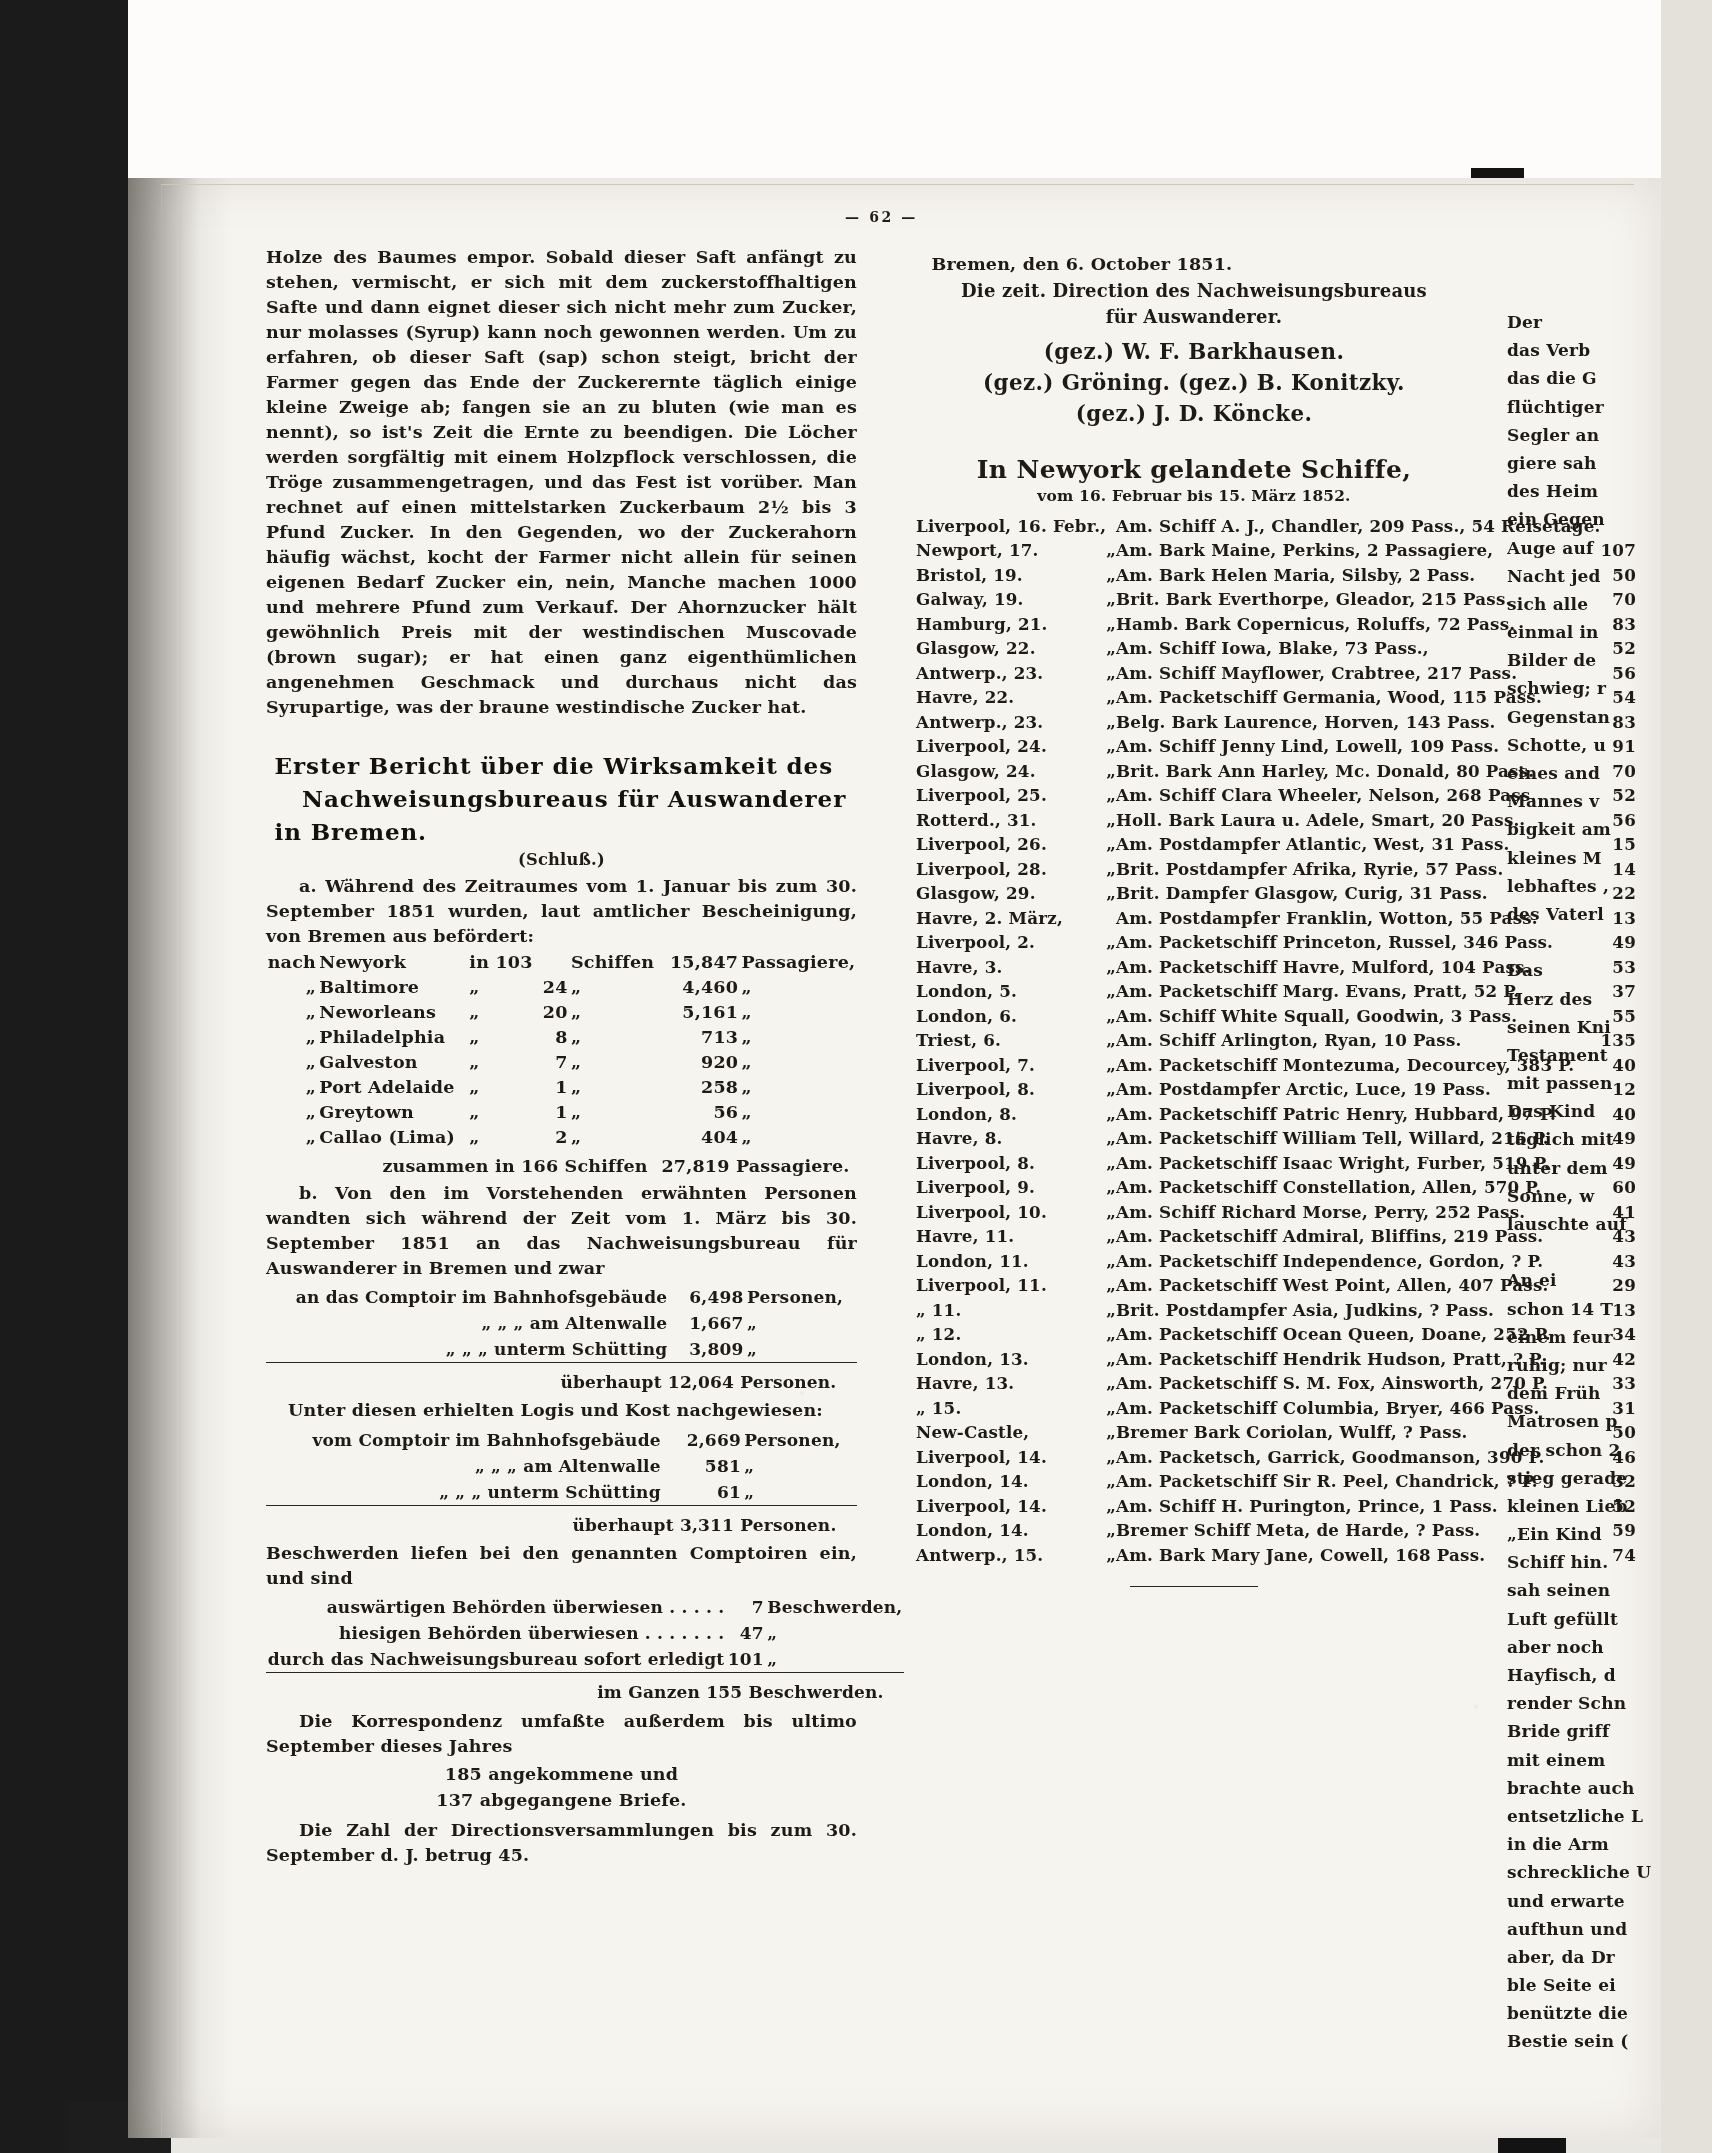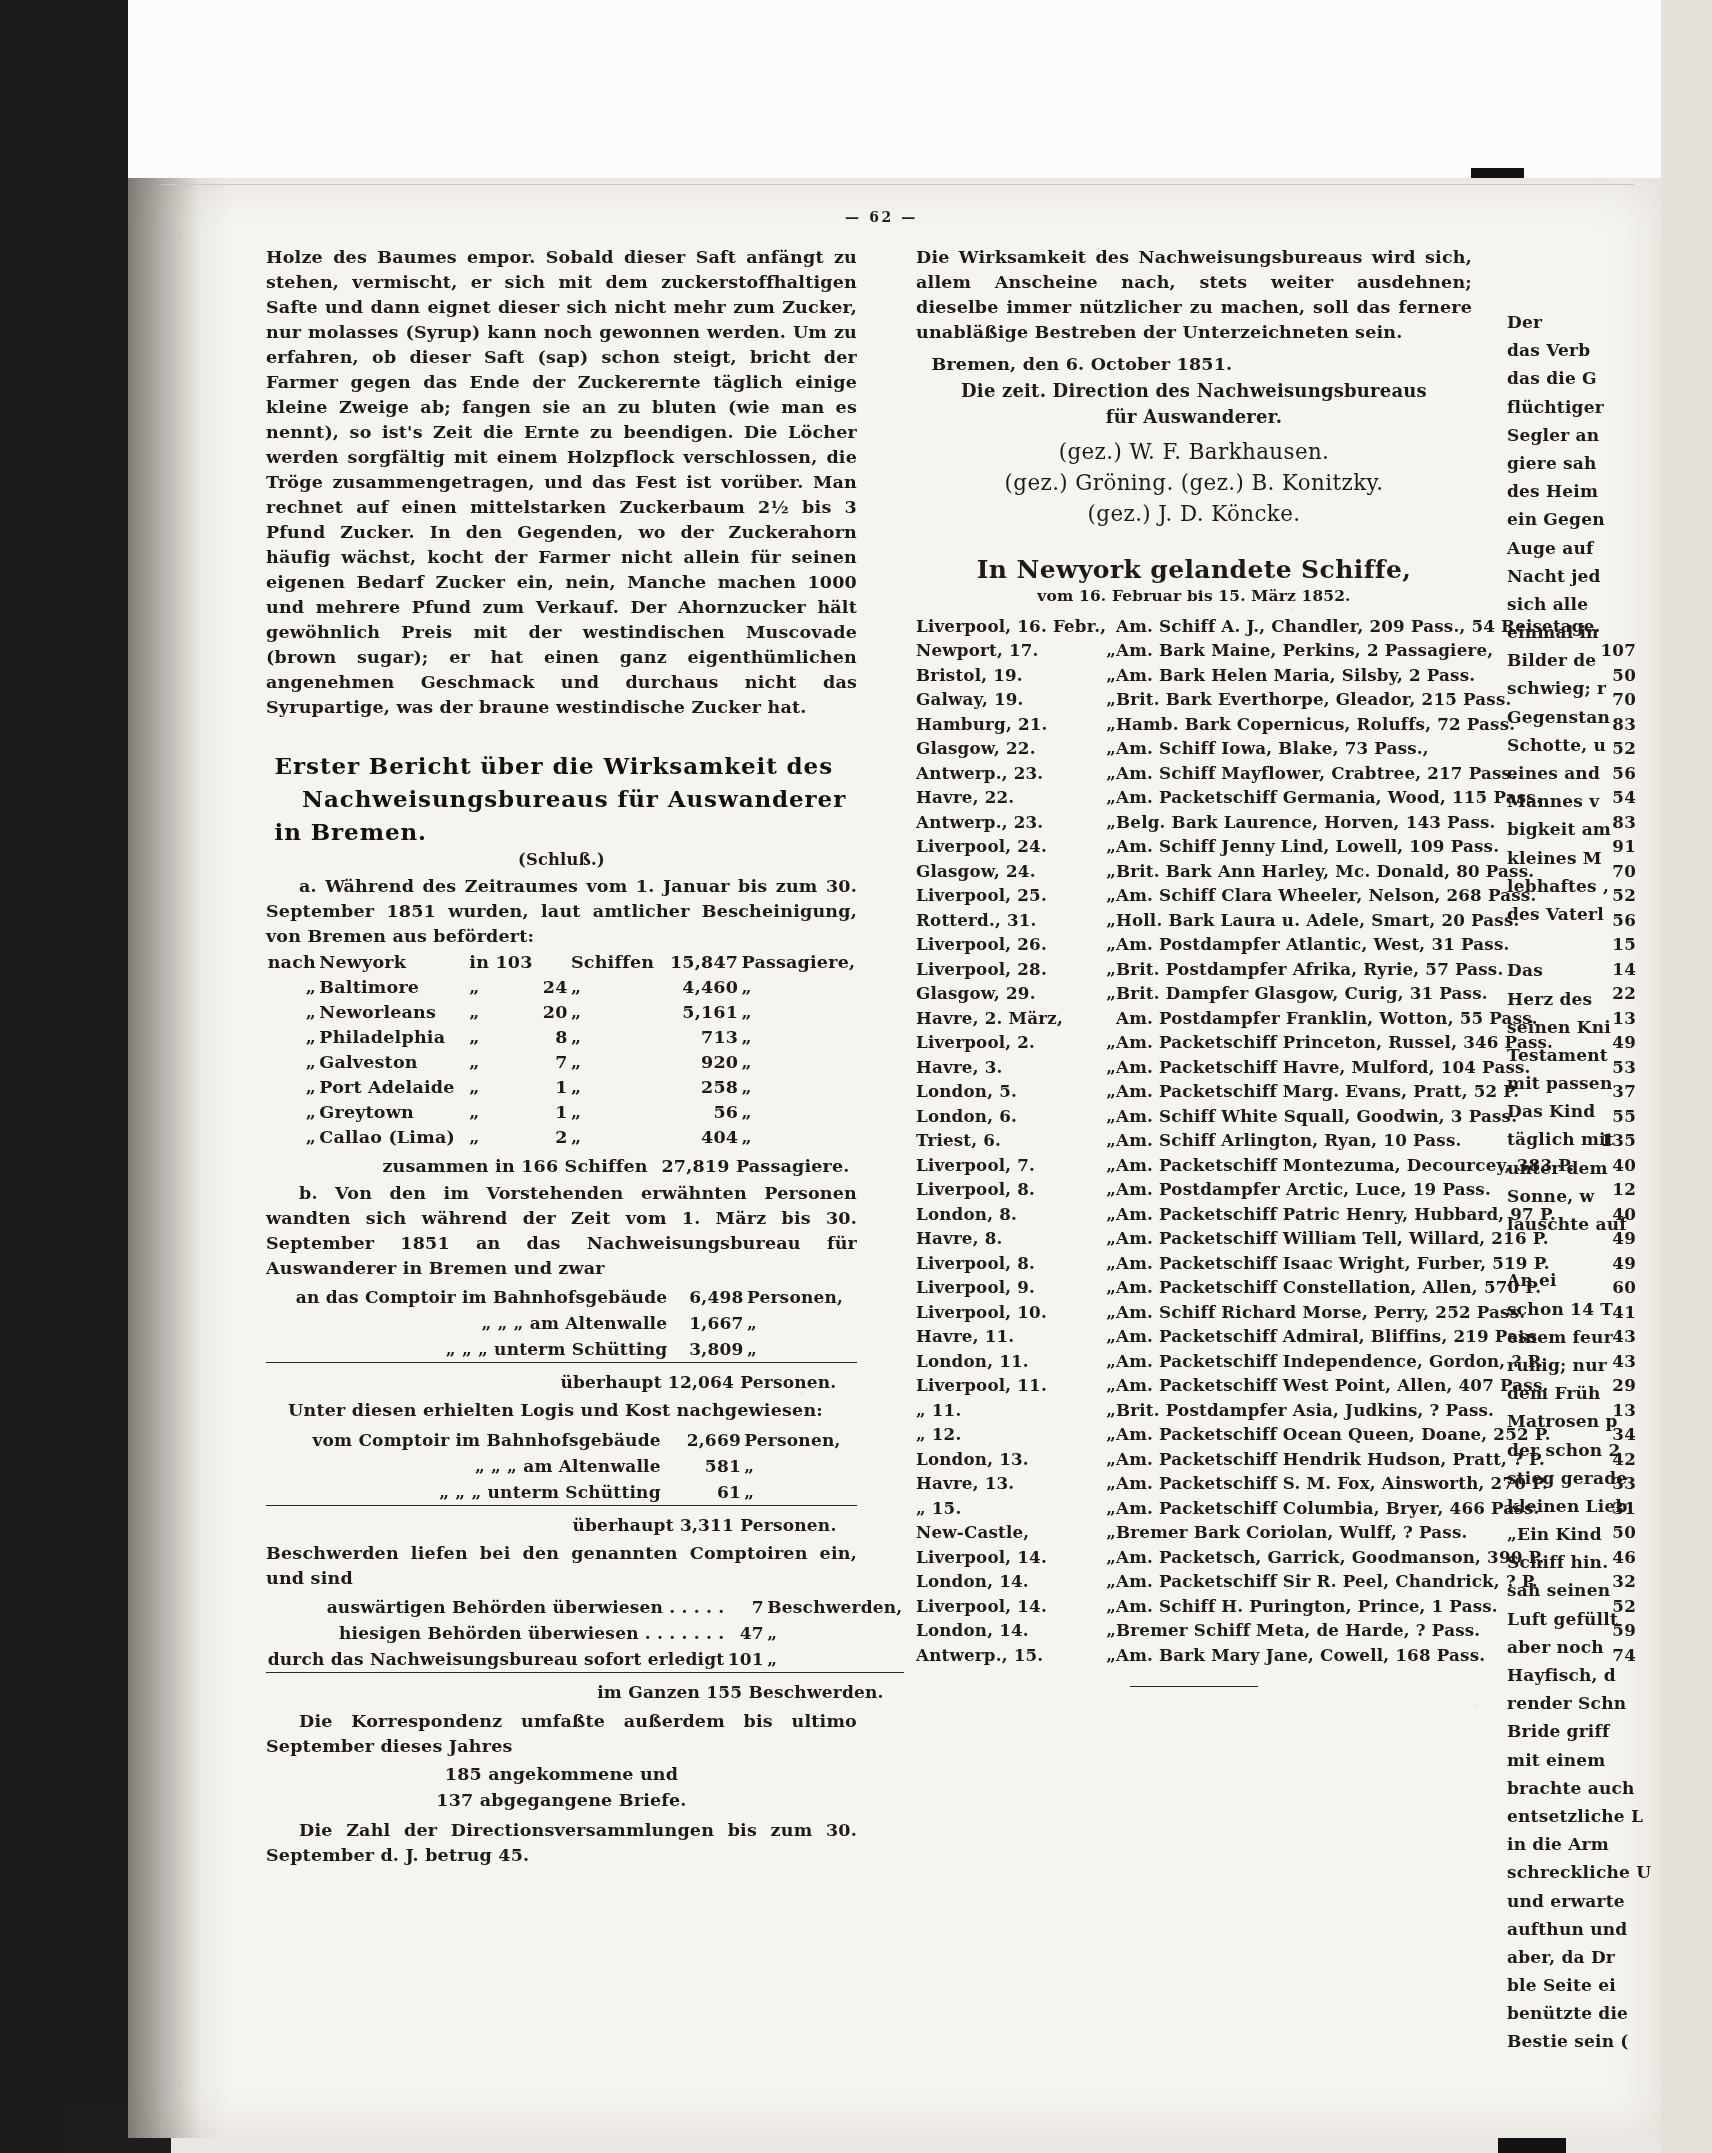--- a/index.html
+++ b/index.html
@@ -174,21 +174,21 @@
 
   .sig-center {
     text-align: center;
     font-size: 18px;
     font-weight: 600;
     line-height: 26px;
   }
   .sig-name {
     text-align: center;
     font-size: 21.4px;
-    font-weight: 400;
+    font-weight: 700;
     letter-spacing: 0.4px;
     line-height: 31px;
   }
 
   .ships-title {
     text-align: center;
     font-size: 25px;
     font-weight: 700;
     letter-spacing: 0.4px;
     margin-top: 26px;
@@ -459,21 +459,20 @@
   <p class="indent">Die Korrespondenz umfaßte außerdem bis ultimo September dieses Jahres</p>
 
   <div class="center" style="font-size:17.5px;font-weight:600;line-height:26px;">185 angekommene und</div>
   <div class="center" style="font-size:17.5px;font-weight:600;line-height:26px;">137 abgegangene Briefe.</div>
 
   <p class="indent" style="margin-top:5.1px;">Die Zahl der Directionsversammlungen bis zum 30. September d. J. betrug 45.</p>
 </div>
 
 <div class="col fraktur" id="col-mid">
 
-  <p>Die Wirksamkeit des Nachweisungsbureaus wird sich, allem Anscheine nach, stets weiter ausdehnen; dieselbe immer nützlicher zu machen, soll das fernere unabläßige Bestreben der Unterzeichneten sein.</p>
 
   <p style="margin-top:6.8px;text-align:left;text-indent:15.4px;">Bremen, den 6. October 1851.</p>
 
   <div class="sig-center" style="margin-top:1.7px;">Die zeit. Direction des Nachweisungsbureaus</div>
   <div class="sig-center">für Auswanderer.</div>
 
   <div class="sig-name" style="margin-top:5.1px;">(gez.) W. F. Barkhausen.</div>
   <div class="sig-name">(gez.) Gröning. (gez.) B. Konitzky.</div>
   <div class="sig-name">(gez.) J. D. Köncke.</div>
 

